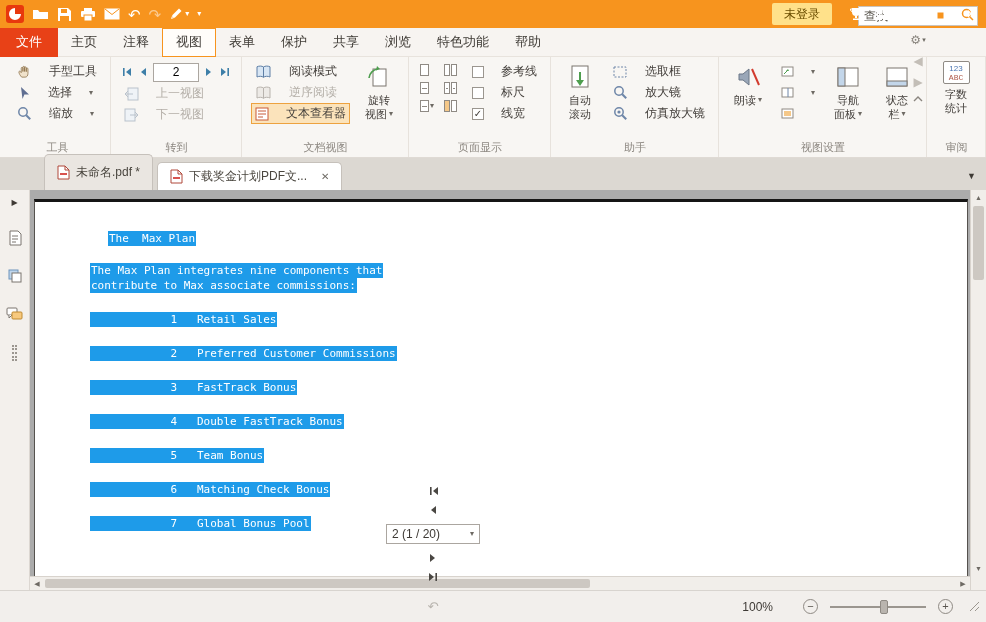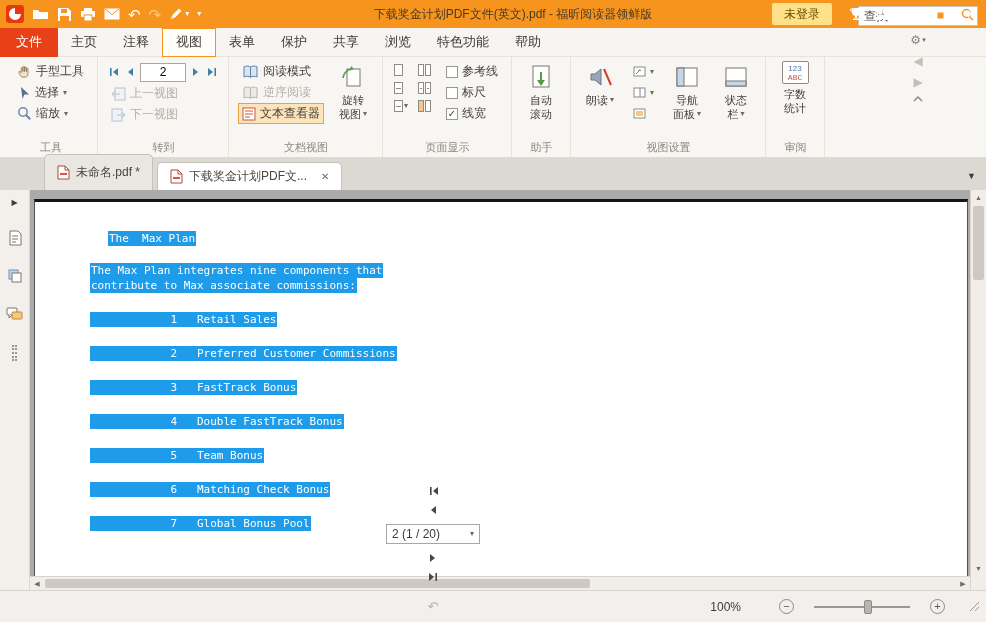--- a/index.html
+++ b/index.html
@@ -33,21 +33,21 @@
   .searchbox input::placeholder { color: #5A564F; opacity: 1; }
   .mb-glyph { color: #8A857E; font-size: 12px; display: flex; align-items: center; gap: 1px; }
   .mb-glyph .car { font-size: 7px; }
   .dimg { color: #C3BEB7; }
 
   
   .ribbon { height: 101px; background: #F8F6F3; border-bottom: 1px solid #DFDAD4; display: flex; padding-left: 4px; flex: 0 0 auto; }
   .rgroup { position: relative; padding: 4px 9px 17px; border-right: 1px solid #E7E2DC; display: flex; flex-direction: column; }
   .rrow { display: flex; gap: 9px; align-items: flex-start; }
   .rcol { display: flex; flex-direction: column; }
-  .rbtn { display: flex; align-items: center; gap: 4px; height: 21px; padding: 0 3px; white-space: nowrap; border: 1px solid transparent; }
+  .rbtn { display: flex; align-items: center; gap: 17px; height: 21px; padding: 0 3px; white-space: nowrap; border: 1px solid transparent; }
   .rlabel { font-size: 12px; color: #433F3B; }
   .disabled .rlabel { color: #B3AEA7; }
   .active-tool { background: #FBE3BB; border: 1px solid #EDA23F; }
   .car { font-size: 8px; color: #6E6A64; line-height: 1; font-style: normal; }
   .glabel { position: absolute; left: 1px; right: 0; bottom: 2px; text-align: center; font-size: 11px; color: #8C8780; }
   .rbig { display: flex; flex-direction: column; align-items: center; font-size: 11px; line-height: 14px; color: #433F3B; padding: 0 3px; min-width: 40px; }
   .bigic { height: 32px; display: flex; align-items: center; justify-content: center; }
   .bigl { display: flex; align-items: center; gap: 2px; }
   .bigl i { font-style: normal; }
   .pagenav { display: flex; align-items: center; gap: 4px; height: 22px; }
@@ -97,21 +97,21 @@
   .v-thumb { position: absolute; top: 2px; left: 2px; right: 2px; height: 74px; background: #CDC8C2; border-radius: 2px; }
   .scorner { height: 15px; width: 16px; }
 
   
   .statusbar { height: 32px; background: #F2EFEC; border-top: 1px solid #D8D4CF; display: flex; align-items: center; justify-content: center; position: relative; flex: 0 0 auto; }
   .sb-center { display: flex; align-items: center; gap: 9px; margin-right: 120px; flex-direction: column; }
   .st-ic { display: flex; align-items: center; justify-content: center; min-width: 16px; }
   .st-glyph { font-size: 13px; color: #B9B5AF; line-height: 1; }
   .st-pagebox { min-width: 94px; height: 20px; background: #fff; border: 1px solid #ABA6A0; display: flex; align-items: center; justify-content: space-between; padding: 0 5px; font-size: 12px; color: #3E3A35; }
   .st-gap { width: 12px; }
-  .sb-right { position: absolute; right: 6px; display: flex; align-items: center; gap: 20px; }
+  .sb-right { position: absolute; right: 6px; display: flex; align-items: center; gap: 12px; }
   .zoomtext { font-size: 12px; color: #3E3A35; margin-right: 18px; }
   .zbtn { width: 15px; height: 15px; border: 1px solid #8F8A84; border-radius: 50%; display: flex; align-items: center; justify-content: center; font-size: 11px; color: #5A5650; line-height: 1; }
   .zslider { width: 96px; height: 16px; position: relative; }
   .ztrack { position: absolute; left: 0; right: 0; top: 7px; height: 2px; background: #9B968F; }
   .zhandle { position: absolute; left: 52%; top: 1px; width: 8px; height: 14px; background: #B9B4AE; border: 1px solid #8F8A84; border-radius: 2px; }
   .grip { margin-left: 4px; display: flex; }
 </style>
 </head>
 <body>
 
@@ -153,21 +153,20 @@
       <span class="qat-glyph dimw">↷</span>
       <div class="qat-btn">
         <svg width="14" height="14">
             <path d="M2 12l1.5-4L10 1.5 12.5 4 6 10.5z" fill="#fff"></path>
             <path d="M2 12l3-1-2-2z" fill="#FFD9A8"></path>
           </svg>
         <span class="car-w">▾</span>
       </div>
       <span class="car-w">▾</span>
     </div>
-    <div class="tb-title">下载奖金计划PDF文件(英文).pdf - 福昕阅读器领鲜版</div>
     <div class="tb-right">
       <div class="login-badge">未登录</div>
       <div class="tb-ic">
         <svg width="14" height="14">
             <path d="M3 1h8v4a4 4 0 0 1-8 0z" fill="#fff"></path>
             <path d="M3 2H1.5a2.5 2.5 0 0 0 2 2.8M11 2h1.5a2.5 2.5 0 0 1-2 2.8" fill="none" stroke="#fff"></path>
             <rect x="6" y="9" width="2" height="2" fill="#fff"></rect>
             <rect x="4" y="11.5" width="6" height="1.5" fill="#fff"></rect>
           </svg>
       </div>
@@ -405,20 +404,43 @@
                 <path d="M8 16l4 6 4-6z" fill="#4E9E4E"></path>
               </svg>
             </span>
           <span class="bigl">
               <i>自动</i>
             </span>
           <span class="bigl">
               <i>滚动</i>
             </span>
         </div>
+        <div class="rcol">
+          <div class="rbtn">
+            <svg width="15" height="14">
+                <rect x="1" y="2" width="12" height="10" fill="none" stroke="#6E86A8" stroke-dasharray="2 1.5"></rect>
+              </svg>
+            <span class="rlabel">选取框</span>
+          </div>
+          <div class="rbtn">
+            <svg width="15" height="15">
+                <circle cx="6" cy="6" r="4.2" fill="none" stroke="#6E86A8" stroke-width="1.5"></circle>
+                <path d="M9.2 9.2l4 4" stroke="#6E86A8" stroke-width="2"></path>
+              </svg>
+            <span class="rlabel">放大镜</span>
+          </div>
+          <div class="rbtn">
+            <svg width="15" height="15">
+                <circle cx="6" cy="6" r="4.2" fill="none" stroke="#6E86A8" stroke-width="1.5"></circle>
+                <circle cx="6" cy="6" r="1.6" fill="#6E86A8"></circle>
+                <path d="M9.2 9.2l4 4" stroke="#6E86A8" stroke-width="2"></path>
+              </svg>
+            <span class="rlabel">仿真放大镜</span>
+          </div>
+        </div>
       </div>
       <div class="glabel">助手</div>
     </div>
 
     <div class="rgroup">
       <div class="rrow">
         <div class="rbig">
           <span class="bigic">
               <svg width="26" height="24">
                 <path d="M4 9h4l6-5v16l-6-5H4z" fill="#9AA7B8" stroke="#6B7787"></path>

